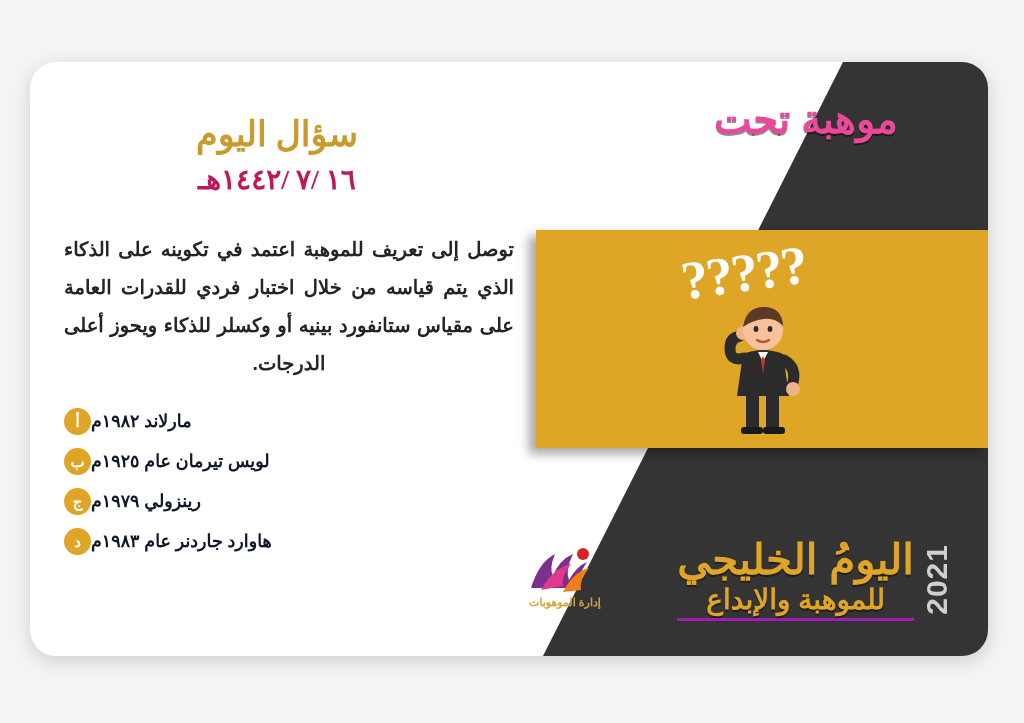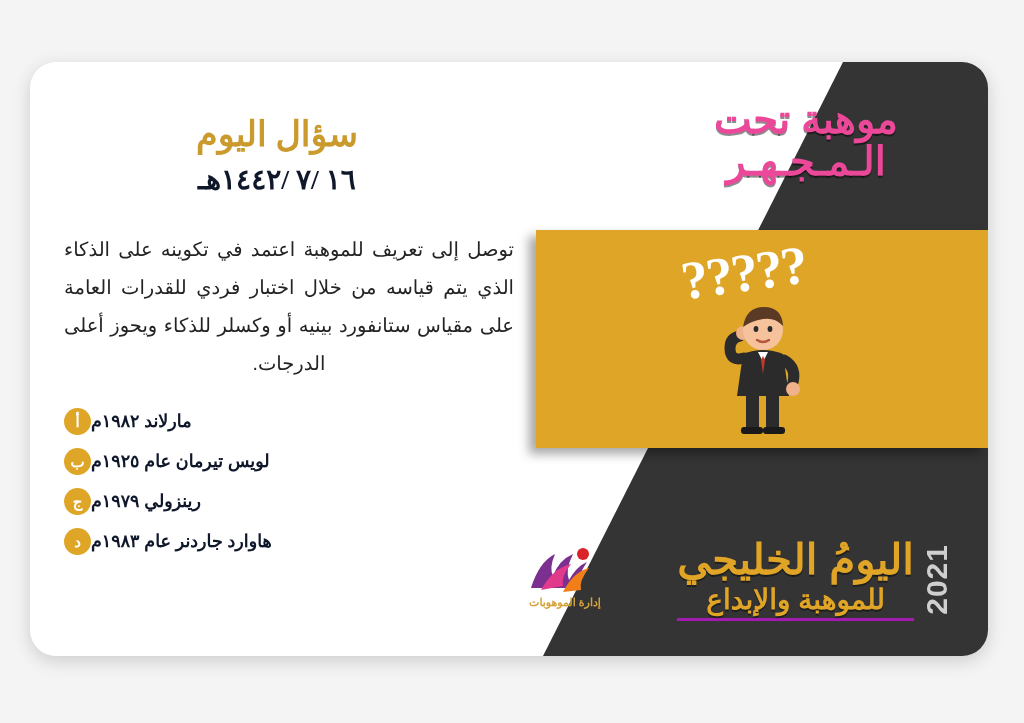--- a/index.html
+++ b/index.html
@@ -162,31 +162,31 @@
     text-align: center;
     color: #cb9a2c;
     font-size: 35px;
     font-weight: bold;
     letter-spacing: 1px;
     font-family: "Liberation Serif", serif;
   }
   .head-date {
     margin: 8px 60px 0 0;
     text-align: center;
-    color: #0f172a;
+    color: #be185d;
     font-size: 28px;
     font-weight: bold;
     font-family: "Liberation Serif", serif;
   }
 
   .question {
     margin: 34px 70px 0 34px;
     color: #242424;
     font-size: 19.5px;
-    font-weight: normal;
+    font-weight: bold;
     line-height: 1.95;
     text-align: justify;
     text-align-last: center;
     direction: rtl;
   }
 
   .answers {
     margin: 26px 108px 0 34px;
     direction: rtl;
   }
@@ -219,21 +219,20 @@
 <body>
 
 <div id="stage">
 
   <div class="card">
 
     <div class="dark-panel"></div>
 
     <div class="brand-title">
       <div class="line1">موهبة تحت</div>
-      <div class="line2">الـمـجـهـر</div>
     </div>
 
     <div class="qbox">
       <div class="qmarks">?????</div>
 
       <svg class="man" viewBox="0 0 110 140" aria-hidden="true">
 
         <rect x="38" y="96" width="13" height="40" fill="#2b2b2b"></rect>
         <rect x="58" y="96" width="13" height="40" fill="#2b2b2b"></rect>
         <rect x="33" y="131" width="22" height="7" rx="3" fill="#1a1a1a"></rect>

